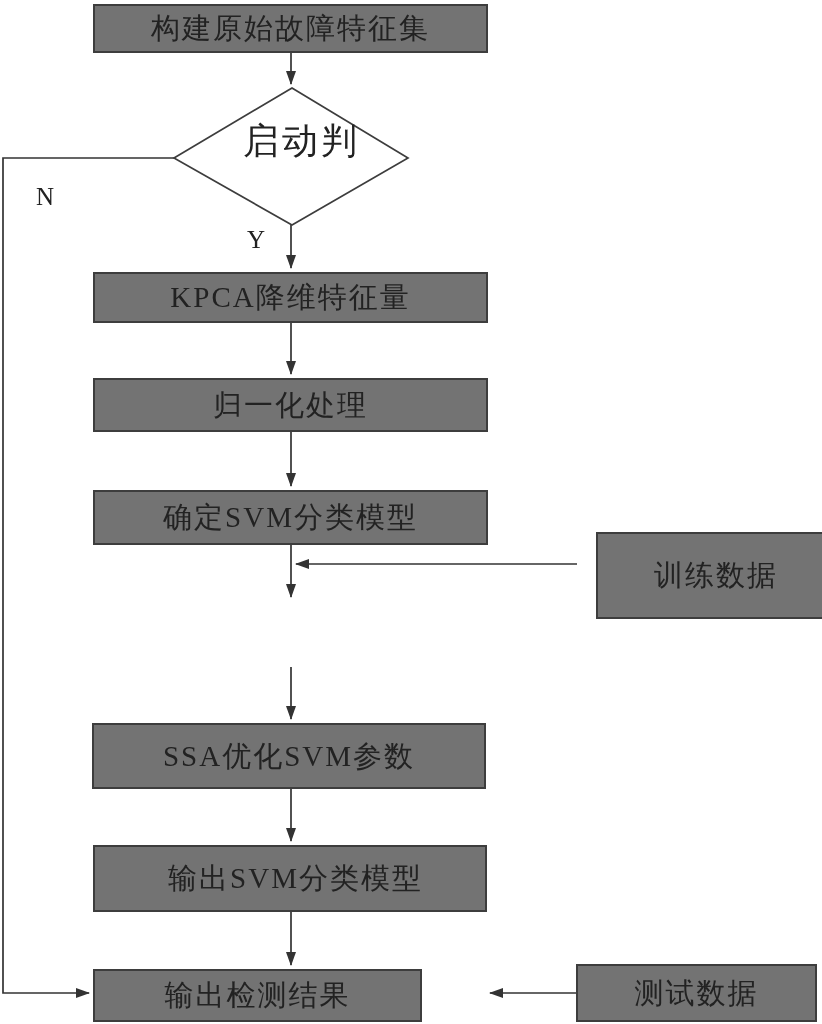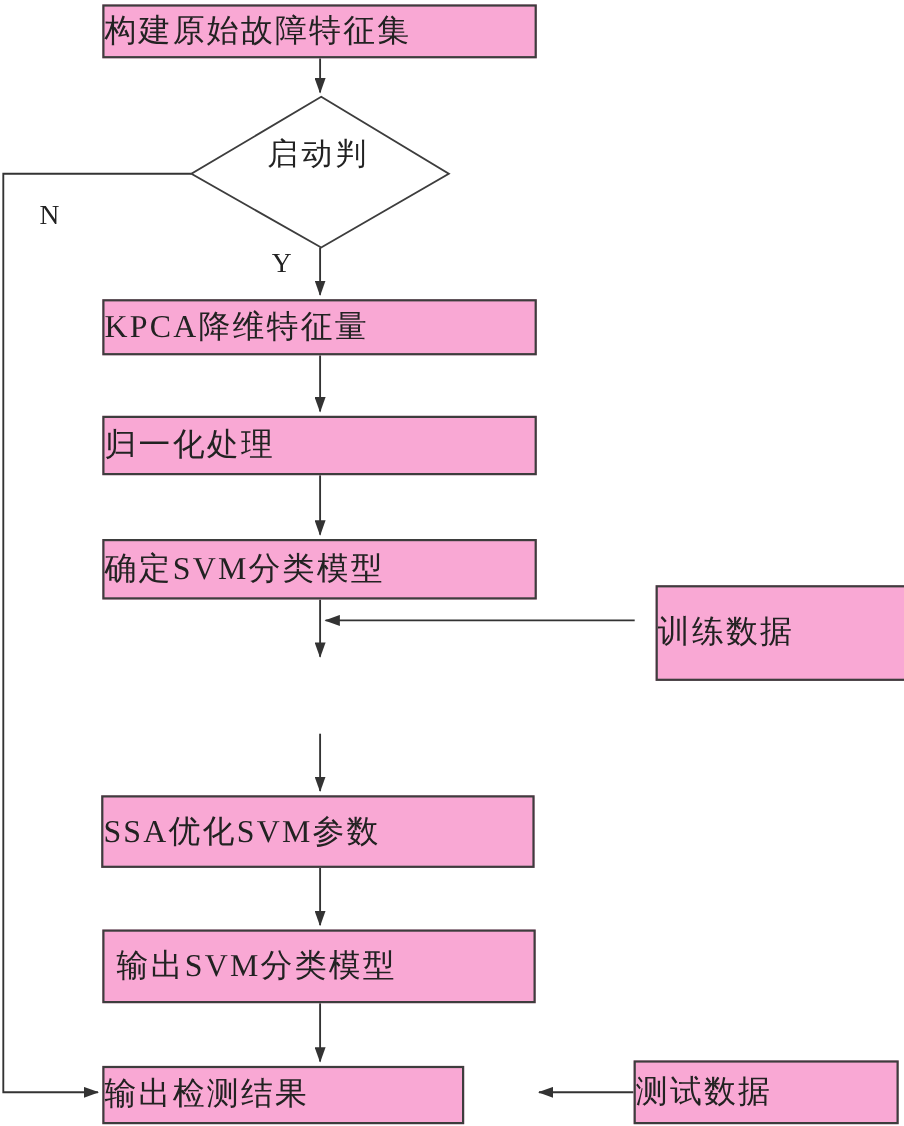--- a/index.html
+++ b/index.html
@@ -20,24 +20,24 @@
     position: absolute;
     left: 0;
     top: 0;
     width: 822px;
     height: 1024px;
   }
   .box {
     position: absolute;
     box-sizing: border-box;
     border: 2px solid #3d3d3d;
-    background: #f9a8d4;
+    background: #737373;
     display: flex;
     align-items: center;
-    justify-content: flex-start;
+    justify-content: center;
     font-size: 29px;
     letter-spacing: 2px;
     white-space: nowrap;
     line-height: 1;
   }
   
   #b-build   { left: 93px;  top: 4px;   width: 395px; height: 49px; }
   #b-kpca    { left: 93px;  top: 272px; width: 395px; height: 51px; }
   #b-norm    { left: 93px;  top: 378px; width: 395px; height: 54px; }
   #b-define  { left: 93px;  top: 490px; width: 395px; height: 55px; }
@@ -46,21 +46,21 @@
   #b-outsvm  { left: 93px;  top: 845px; width: 394px; height: 67px; padding-left: 11px; }
   #b-outres  { left: 93px;  top: 969px; width: 329px; height: 53px; }
   
   #b-train   { left: 596px; top: 532px; width: 240px; height: 87px; }
   #b-test    { left: 576px; top: 964px; width: 241px; height: 58px; }
 
   #decision-text {
     position: absolute;
     left: 243px;
     top: 121px;
-    font-size: 28px;
+    font-size: 36px;
     line-height: 40px;
     letter-spacing: 3px;
     text-align: left;
     white-space: nowrap;
   }
   #decision-text span { display: block; }
 
   .branch-label {
     position: absolute;
     font-size: 25px;

